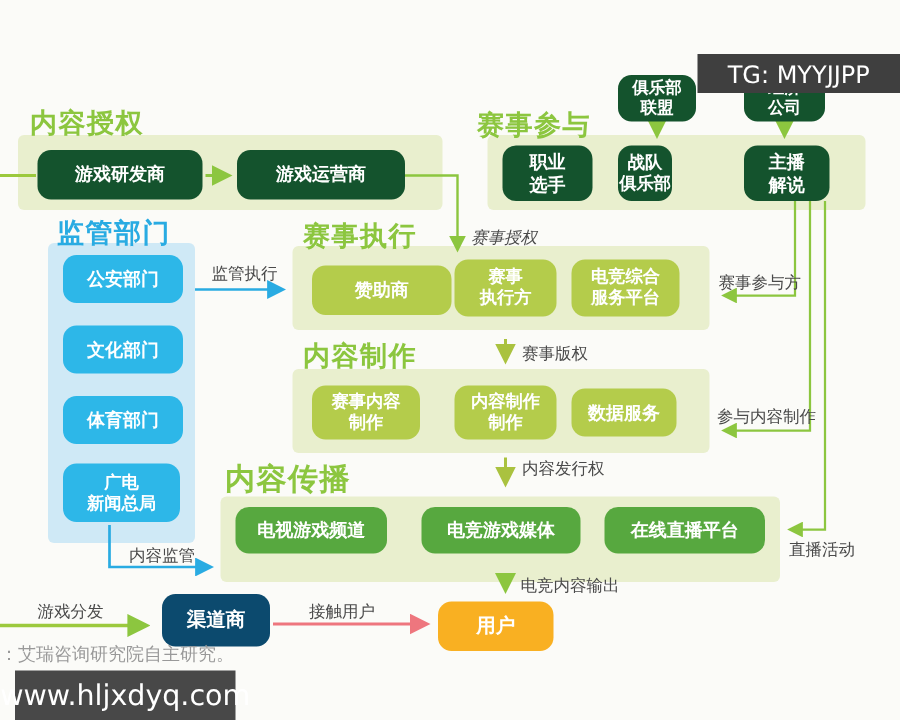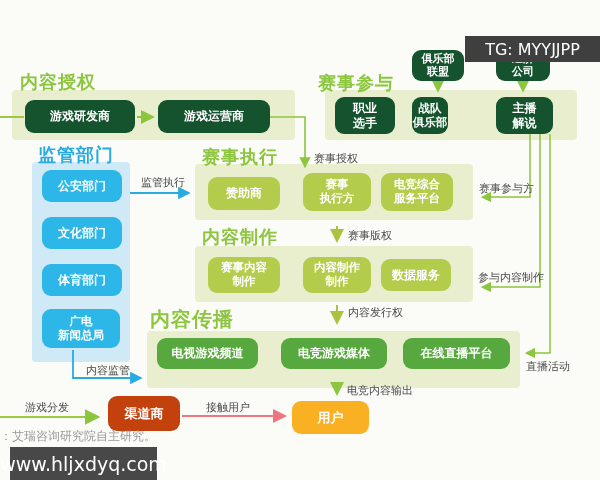--- a/index.html
+++ b/index.html
@@ -14,21 +14,21 @@
   .title.blue{color:#29abe2;}
   .node{
     position:absolute;border-radius:9px;color:#fff;font-weight:bold;
     display:flex;align-items:center;justify-content:center;text-align:center;
     white-space:pre-line;line-height:1.18;z-index:2;font-size:12px;
   }
   .c-bright{background:#14532d;}
   .c-olive{background:#b4cc4b;}
   .c-dark{background:#57a83f;}
   .c-blue{background:#2db7e8;}
-  .c-pink{background:#c2410c;}
+  .c-pink{background:#0c4a6e;}
   .c-yellow{background:#f9b022;}
   .flabel{position:absolute;font-size:11px;color:#4a4a4a;z-index:3;white-space:nowrap;}
   .source{position:absolute;font-size:12px;color:#999;z-index:3;white-space:nowrap;}
   .wm{
     position:absolute;color:#fff;display:flex;align-items:center;justify-content:center;
     z-index:5;white-space:nowrap;
   }
   .wm.top{background:#3f3f3f;font-size:16px;margin-top:24px;}
   .wm.bottom{background:#484848;font-size:19px;}
   svg.flows{position:absolute;left:0;top:0;z-index:1;pointer-events:none;}
@@ -95,40 +95,40 @@
 联盟</div>
 <div class="node c-bright" style="left:496px;top:50px;width:54px;height:31px;font-size:11px;">经济
 公司</div>
 <div class="node c-bright" style="left:335px;top:97px;width:60px;height:37px;">职业
 选手</div>
 <div class="node c-bright" style="left:412px;top:97px;width:36px;height:37px;font-size:11.5px;">战队
 俱乐部</div>
 <div class="node c-bright" style="left:496px;top:97px;width:57px;height:37px;">主播
 解说</div>
 
-<div class="node c-olive" style="left:208px;top:177px;width:72px;height:33px;">赞助商</div>
+<div class="node c-olive" style="left:208px;top:177px;width:93px;height:33px;">赞助商</div>
 <div class="node c-olive" style="left:303px;top:173px;width:68px;height:38px;font-size:11.5px;">赛事
 执行方</div>
 <div class="node c-olive" style="left:381px;top:173px;width:72px;height:38px;font-size:11.5px;">电竞综合
 服务平台</div>
 
 <div class="node c-olive" style="left:208px;top:257px;width:72px;height:36px;font-size:11.5px;">赛事内容
 制作</div>
 <div class="node c-olive" style="left:303px;top:257px;width:68px;height:36px;font-size:11.5px;">内容制作
 制作</div>
 <div class="node c-olive" style="left:381px;top:259px;width:70px;height:32px;">数据服务</div>
 
 <div class="node c-dark" style="left:157px;top:338px;width:101px;height:31px;">电视游戏频道</div>
 <div class="node c-dark" style="left:281px;top:338px;width:106px;height:31px;">电竞游戏媒体</div>
 <div class="node c-dark" style="left:403px;top:338px;width:107px;height:31px;">在线直播平台</div>
 
 <div class="node c-pink" style="left:108px;top:396px;width:72px;height:35px;font-size:13px;">渠道商</div>
 <div class="node c-yellow" style="left:292px;top:401px;width:77px;height:33px;font-size:13px;">用户</div>
 
-<div class="flabel" style="left:314px;top:151px;">赛事授权</div>
+<div class="flabel" style="left:314px;top:151px;font-style:italic;">赛事授权</div>
 <div class="flabel" style="left:141px;top:175px;">监管执行</div>
 <div class="flabel" style="left:479px;top:181px;">赛事参与方</div>
 <div class="flabel" style="left:348px;top:228px;">赛事版权</div>
 <div class="flabel" style="left:478px;top:270px;">参与内容制作</div>
 <div class="flabel" style="left:348px;top:305px;">内容发行权</div>
 <div class="flabel" style="left:526px;top:359px;">直播活动</div>
 <div class="flabel" style="left:86px;top:363px;">内容监管</div>
 <div class="flabel" style="left:347px;top:383px;">电竞内容输出</div>
 <div class="flabel" style="left:25px;top:400px;">游戏分发</div>
 <div class="flabel" style="left:206px;top:400px;">接触用户</div>

